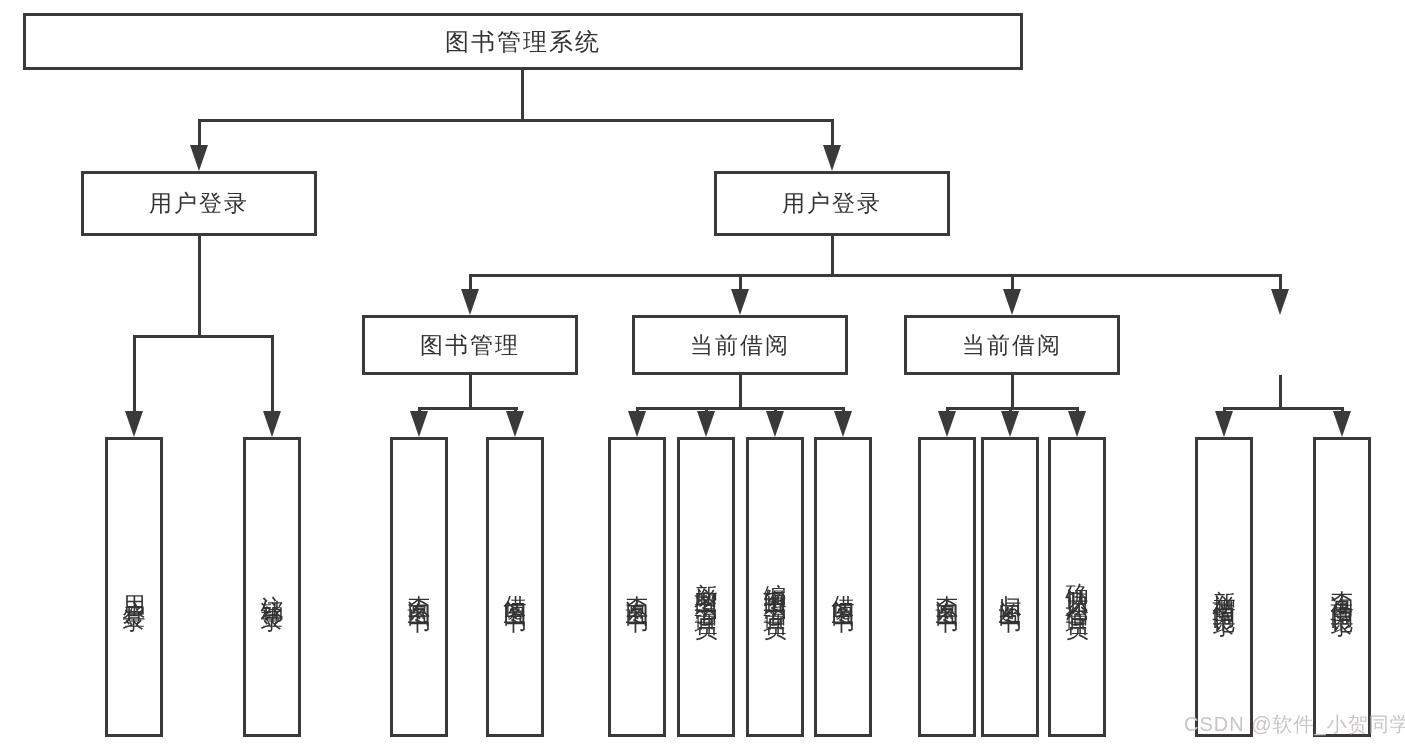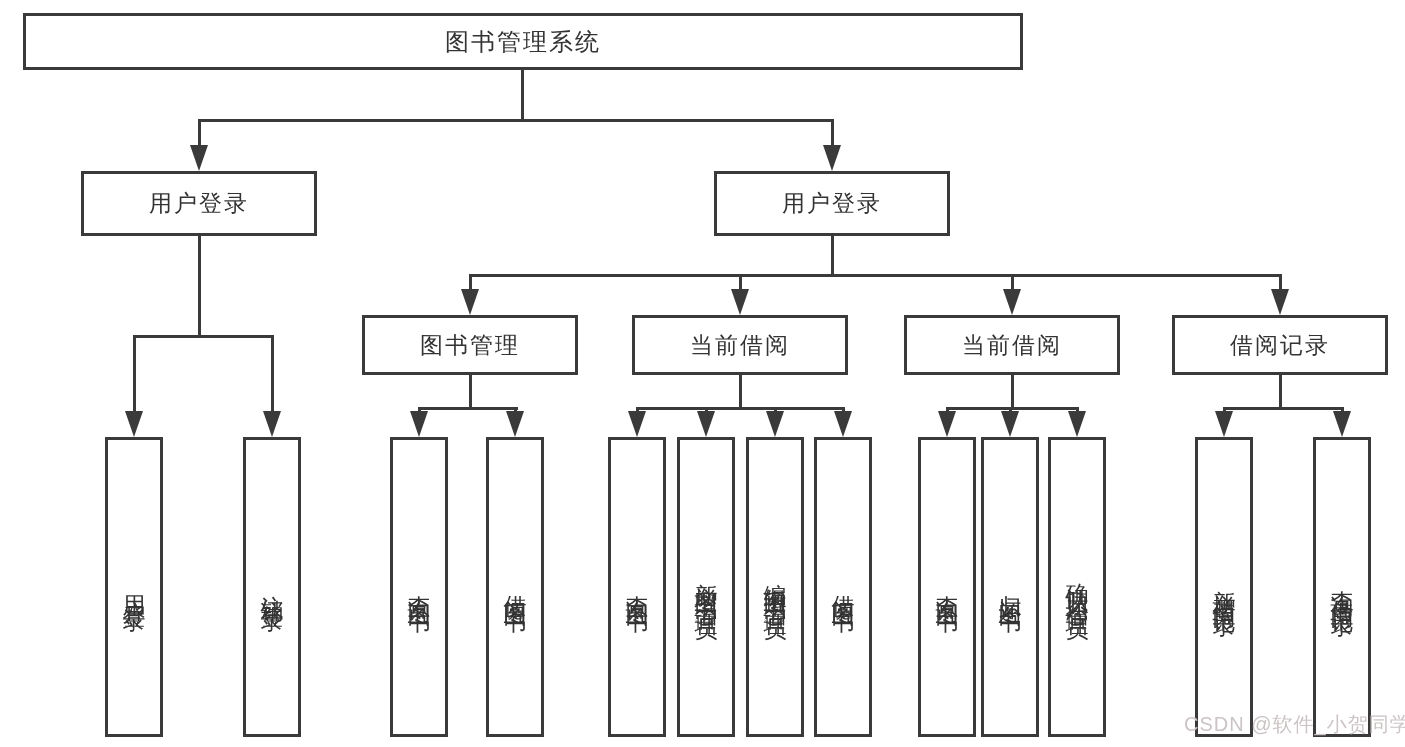--- a/index.html
+++ b/index.html
@@ -73,23 +73,20 @@
 
   <div class="box hbox" style="left:362px; top:315px; width:216px; height:60px;">
     <span class="lbl">图书管理</span>
   </div>
   <div class="box hbox" style="left:632px; top:315px; width:216px; height:60px;">
     <span class="lbl">当前借阅</span>
   </div>
   <div class="box hbox" style="left:904px; top:315px; width:216px; height:60px;">
     <span class="lbl">当前借阅</span>
   </div>
-  <div class="box hbox" style="left:1172px; top:315px; width:216px; height:60px;">
-    <span class="lbl">借阅记录</span>
-  </div>
 
   <div class="box vbox" style="left:105px; top:437px; width:58px; height:300px;">
     <span class="lbl">用户登录</span>
   </div>
   <div class="box vbox" style="left:243px; top:437px; width:58px; height:300px;">
     <span class="lbl">注销登录</span>
   </div>
   <div class="box vbox" style="left:390px; top:437px; width:58px; height:300px;">
     <span class="lbl">查询图书</span>
   </div>

